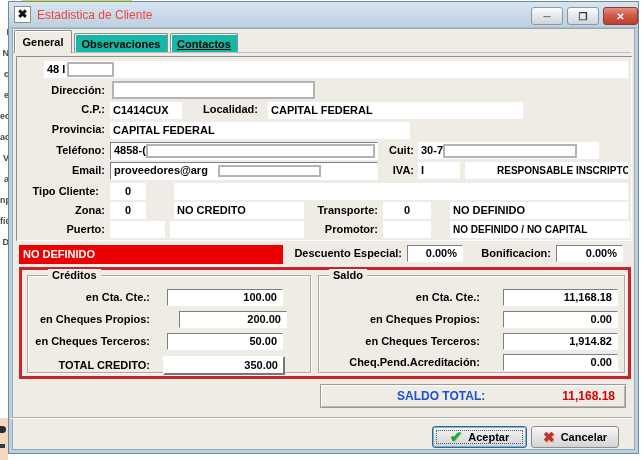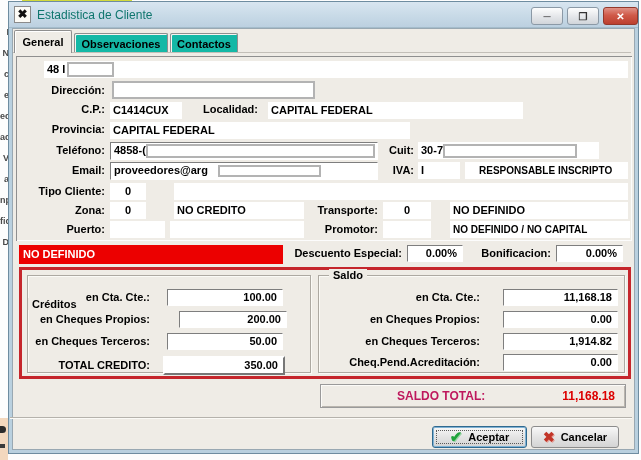--- a/index.html
+++ b/index.html
@@ -20,21 +20,21 @@
   .dialog { position:absolute; left:8px; top:1px; width:631px; height:453px;
             background:#B9D0DF; border:1px solid #6E8CA0; }
   .titlebar { position:absolute; left:9px; top:2px; width:629px; height:26px;
               background:linear-gradient(180deg,#D8E5F0 0%,#C8DAE7 55%,#BCD0E0 100%);
               border-bottom:1px solid #A4BCCB; }
   .dialog-inner { position:absolute; left:12px; top:28px; width:623px; height:422px;
                   background:#EFECE6; border:1px solid #99A8B2; }
   .app-icon { position:absolute; left:14px; top:6px; width:17px; height:17px; background:#FCFBF6;
               border:1px solid #8B8B8B; font:bold 12px "Liberation Sans",sans-serif; color:#111;
               text-align:center; line-height:15px; }
-  .win-title { position:absolute; left:37px; top:8px; font-size:12px; color:#0f766e; }
+  .win-title { position:absolute; left:37px; top:8px; font-size:12px; color:#ef4444; }
   .cap-btn { position:absolute; top:7px; height:18px; border:1px solid #8B99A6; border-radius:3px;
              background:linear-gradient(180deg,#FDFDFD,#E6E8EB 50%,#D1D5DA);
              font:bold 10px "Liberation Sans",sans-serif; color:#333; text-align:center; line-height:15px; cursor:default; }
   .cap-close { border:1px solid #93382B;
                background:linear-gradient(180deg,#E09186,#D05A49 45%,#BC3F2E); color:#FFF; }
 
   
   .tab { position:absolute; font:bold 11px "Liberation Sans",sans-serif; text-align:center;
          border:1px solid #8F8F8F; border-bottom:none; border-radius:2px 2px 0 0; }
   .tab-sel { background:#EFECE6; box-shadow:inset 1px 1px 0 #FFFFFF; z-index:3; }
@@ -62,21 +62,21 @@
   
   .redrect { position:absolute; left:19px; top:267px; width:612px; height:112px; border:3px solid #C5262C; }
   .gbox { position:absolute; border:1px solid #ADA9A2; box-shadow:inset 1px 1px 0 #FBFAF6, 1px 1px 0 #FBFAF6; }
   .legend { position:absolute; background:#EFECE6; padding:0 4px;
             font:bold 11px "Liberation Sans",sans-serif; z-index:4; }
   .raised { border:2px solid; border-color:#FFFFFF #777777 #777777 #FFFFFF; line-height:15px; }
 
   .totalbar { position:absolute; left:320px; top:384px; width:306px; height:24px; background:#EFECE6;
               border:1px solid #9A9A9A; box-shadow:inset 1px 1px 0 #FCFBF8, inset -1px -1px 0 #B9B5AE;
               display:flex; align-items:center; justify-content:space-between; padding:0 10px 0 76px; }
-  .totalbar .t-lbl { font:bold 12px "Liberation Sans",sans-serif; color:#be185d; }
+  .totalbar .t-lbl { font:bold 12px "Liberation Sans",sans-serif; color:#1d4ed8; }
   .totalbar .t-val { font:bold 12px "Liberation Sans",sans-serif; color:#DC0000; }
 
   .sep { position:absolute; left:10px; top:417px; width:622px; height:2px;
          border-top:1px solid #B5B2AC; border-bottom:1px solid #FBFAF6; }
 
   .btn { position:absolute; top:426px; height:22px; display:flex; align-items:center; justify-content:center;
          gap:6px; font:bold 11px "Liberation Sans",sans-serif; color:#000; border-radius:3px;
          background:linear-gradient(180deg,#F8F8F8,#E4E4E4 50%,#D4D4D4); border:1px solid #8C8C8C; cursor:default; }
   .btn-default { border:1px solid #30698F; box-shadow:0 0 0 1px #7FB2D4 inset; }
   .btn-default::after { content:""; position:absolute; left:3px; top:3px; right:3px; bottom:3px;
@@ -111,21 +111,21 @@
   <div class="dialog-inner"></div>
 
   <div class="app-icon">✖</div>
   <div class="win-title">Estadistica de Cliente</div>
   <button class="cap-btn" style="left:531px;width:32px;"><span>─</span></button>
   <button class="cap-btn" style="left:567px;width:32px;"><span>❐</span></button>
   <button class="cap-btn cap-close" style="left:603px;width:35px;"><span>✕</span></button>
 
   <div class="tab tab-sel" style="left:14px;top:30px;width:58px;height:23px;line-height:23px;">General</div>
   <div class="tab tab-un" style="left:74px;top:33px;width:94px;height:20px;line-height:20px;">Observaciones</div>
-  <div class="tab tab-un" style="left:170px;top:33px;width:68px;height:20px;line-height:20px;">Contactos</div>
+  <div class="tab tab-un" style="left:170px;top:33px;width:68px;height:20px;line-height:20px;text-decoration:underline;">Contactos</div>
   <div class="tabline"></div>
 
   <div class="panel"></div>
 
   <div class="fld" style="left:44px;top:61px;width:584px;">48 I</div>
   <div class="redact" style="left:67px;top:62px;width:47px;height:15px;"></div>
 
   <div class="lbl" style="left:20px;top:84px;width:85px;">Dirección:</div>
   <div class="redact" style="left:112px;top:81px;width:203px;height:18px;"></div>
 
@@ -142,23 +142,23 @@
   <div class="redact" style="left:146px;top:144px;width:229px;height:14px;"></div>
   <div class="lbl" style="left:370px;top:144px;width:44px;">Cuit:</div>
   <div class="fld" style="left:418px;top:142px;width:181px;">30-7</div>
   <div class="redact" style="left:443px;top:144px;width:134px;height:14px;"></div>
 
   <div class="lbl" style="left:20px;top:164px;width:85px;">Email:</div>
   <div class="fld sunk" style="left:110px;top:162px;width:268px;height:18px;">proveedores@arg</div>
   <div class="redact" style="left:218px;top:165px;width:103px;height:12px;"></div>
   <div class="lbl" style="left:370px;top:164px;width:44px;">IVA:</div>
   <div class="fld" style="left:418px;top:162px;width:42px;">I</div>
-  <div class="fld small" style="left:465px;top:162px;width:163px;padding-left:14px;line-height:17px;">RESPONSABLE INSCRIPTO</div>
-
-  <div class="lbl" style="left:14px;top:185px;width:91px;">Tipo Cliente:</div>
+  <div class="fld small" style="left:465px;top:162px;width:163px;padding-left:32px;line-height:17px;">RESPONSABLE INSCRIPTO</div>
+
+  <div class="lbl" style="left:8px;top:185px;width:91px;">Tipo Cliente:</div>
   <div class="fld ctr" style="left:110px;top:183px;width:36px;">0</div>
   <div class="fld" style="left:174px;top:183px;width:454px;"></div>
 
   <div class="lbl" style="left:20px;top:204px;width:85px;">Zona:</div>
   <div class="fld ctr" style="left:110px;top:202px;width:36px;">0</div>
   <div class="fld" style="left:174px;top:202px;width:130px;">NO CREDITO</div>
   <div class="lbl" style="left:300px;top:204px;width:78px;">Transporte:</div>
   <div class="fld ctr" style="left:383px;top:202px;width:48px;">0</div>
   <div class="fld" style="left:450px;top:202px;width:178px;">NO DEFINIDO</div>
 
@@ -171,21 +171,21 @@
 
   <div class="banner">NO DEFINIDO</div>
   <div class="lbl" style="left:288px;top:247px;width:114px;">Descuento Especial:</div>
   <div class="fld num" style="left:407px;top:245px;width:56px;">0.00%</div>
   <div class="lbl" style="left:465px;top:247px;width:86px;">Bonificacion:</div>
   <div class="fld num" style="left:556px;top:245px;width:67px;">0.00%</div>
 
   <div class="redrect"></div>
 
   <div class="gbox" style="left:27px;top:275px;width:284px;height:98px;"></div>
-  <div class="legend" style="left:28px;top:269px;margin-top:29px;">Créditos</div>
+  <div class="legend" style="left:48px;top:269px;">Créditos</div>
   <div class="lbl" style="left:22px;top:291px;width:128px;">en Cta. Cte.:</div>
   <div class="fld num" style="left:167px;top:289px;width:116px;">100.00</div>
   <div class="lbl" style="left:22px;top:313px;width:128px;">en Cheques Propios:</div>
   <div class="fld num" style="left:179px;top:311px;width:108px;">200.00</div>
   <div class="lbl" style="left:22px;top:335px;width:128px;">en Cheques Terceros:</div>
   <div class="fld num" style="left:167px;top:333px;width:116px;">50.00</div>
   <div class="lbl" style="left:30px;top:359px;width:120px;">TOTAL CREDITO:</div>
   <div class="fld num raised" style="left:163px;top:356px;width:122px;height:19px;">350.00</div>
 
   <div class="gbox" style="left:318px;top:275px;width:307px;height:98px;"></div>

